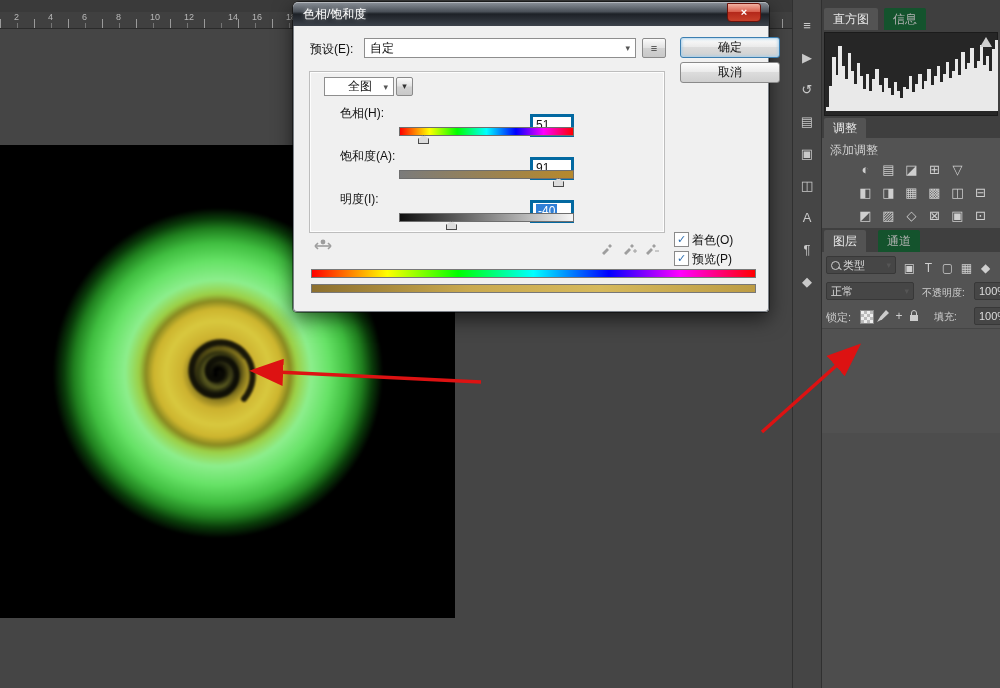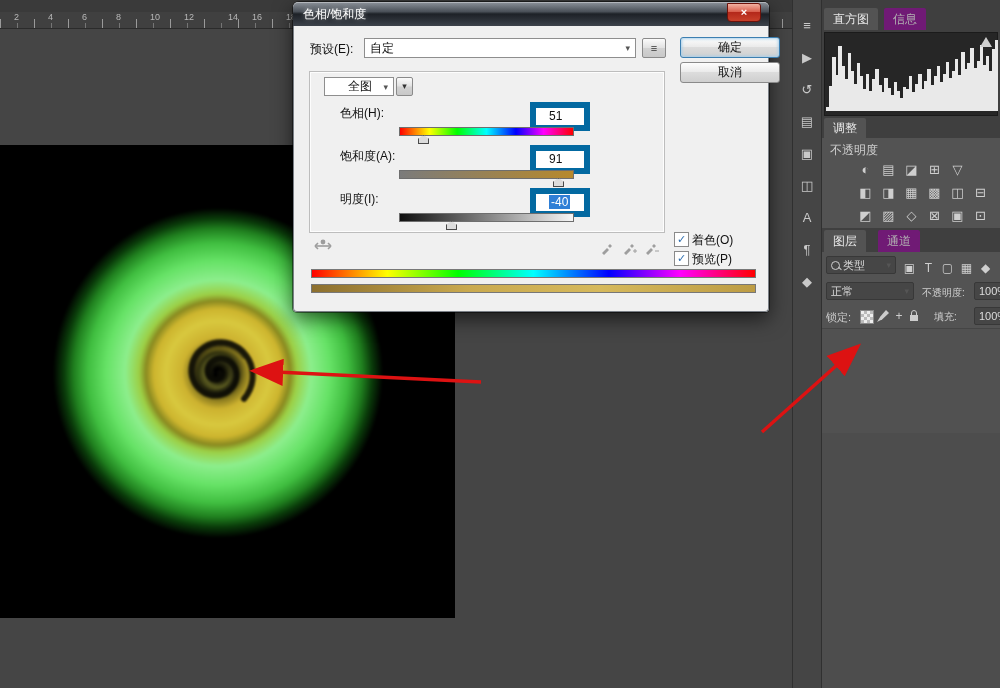--- a/index.html
+++ b/index.html
@@ -36,22 +36,22 @@
   .dlg-label{position:absolute;font-size:12px;color:#111;}
   .dlg-combo{position:absolute;background:#fff;border:1px solid #8e8e8e;font-size:12px;color:#111;
     display:flex;align-items:center;justify-content:space-between;padding:0 5px;box-sizing:border-box;}
   .combo-arrow{color:#555;font-size:9px;margin-left:4px;}
   .mini-btn{position:absolute;background:linear-gradient(#fbfbfb,#e2e2e2 48%,#d2d2d2 52%,#c8c8c8);border:1px solid #8a8a8a;border-radius:2px;
     font-size:11px;color:#333;text-align:center;box-sizing:border-box;}
   .win-btn{position:absolute;width:100px;height:21px;background:linear-gradient(#fdfdfd,#ebebeb 45%,#dddddd 46%,#cfcfcf);
     border:1px solid #8a8a8a;border-radius:3px;font-size:12px;color:#111;text-align:center;line-height:19px;box-sizing:border-box;cursor:pointer;}
   .win-btn.default{border-color:#3c7fb1;box-shadow:inset 0 0 3px 1px #a9d0ea;}
   .groupbox{position:absolute;border:1px solid #bdbdbd;box-shadow:inset 0 0 0 1px #fdfdfd;}
-  .dlg-input{position:absolute;width:35px;height:17px;background:#fff;border:6px solid #0369a1;font-size:12px;color:#111;
-    line-height:17px;padding-left:13px;box-sizing:content-box;}
+  .dlg-input{position:absolute;width:35px;height:17px;background:#fff;border:3px solid #0369a1;font-size:12px;color:#111;
+    line-height:17px;padding-left:3px;box-sizing:content-box;margin-top:12px;}
   .sel-val{background:#2f7fd6;color:#fff;padding:0 2px;}
   .track{position:absolute;width:175px;height:9px;border:1px solid #6e6e6e;box-sizing:border-box;}
   .track.hue,.spec-bar.top{background:linear-gradient(90deg,#f00,#ff0 17%,#0f0 33%,#0ff 50%,#00f 67%,#f0f 83%,#f00);}
   .track.sat{background:linear-gradient(90deg,#7b7b7b,#b7892c);}
   .track.lig{background:linear-gradient(90deg,#0f0f0f,#f6f6f6);}
   .thumb{position:absolute;width:11px;height:9px;background:#dcdcdc;border:1px solid #4a4a4a;
     clip-path:polygon(50% 0,100% 42%,100% 100%,0 100%,0 42%);box-sizing:border-box;}
   .cb{position:absolute;width:13px;height:13px;background:#fff;border:1px solid #8a8a8a;font-size:11px;line-height:12px;
     text-align:center;color:#2f6fb0;font-weight:bold;cursor:pointer;}
   .spec-bar{position:absolute;width:445px;height:9px;border:1px solid #777;box-sizing:border-box;}
@@ -59,21 +59,21 @@
   .tool-ico{position:absolute;opacity:.85;}
   
   .icon-strip{position:absolute;left:792px;top:0;width:30px;height:688px;background:#454545;
     border-left:1px solid #303030;border-right:1px solid #303030;box-sizing:border-box;
     display:flex;flex-direction:column;align-items:center;padding-top:14px;z-index:5;}
   .strip-icon{width:28px;height:22px;margin-bottom:10px;color:#c9c9c9;font-size:13px;display:flex;align-items:center;justify-content:center;cursor:pointer;}
   
   .panels{position:absolute;left:822px;top:0;width:178px;height:688px;background:#3f3f3f;overflow:hidden;z-index:5;}
   .tab{position:absolute;height:22px;line-height:22px;padding:0 9px;font-size:12px;cursor:pointer;}
   .tab.active{background:#535353;color:#e8e8e8;border-radius:2px 2px 0 0;}
-  .tab.inactive{background:#701a75;color:#b2b2b2;border-radius:2px 2px 0 0;}
+  .tab.inactive{background:#14532d;color:#b2b2b2;border-radius:2px 2px 0 0;}
   .hist-well{position:absolute;left:2px;top:32px;width:174px;height:84px;background:#262626;border:1px solid #1b1b1b;box-sizing:border-box;}
   .hbar{position:absolute;bottom:2px;background:#e9e9e9;}
   .warn-tri{position:absolute;right:5px;top:4px;width:0;height:0;border-left:6px solid transparent;border-right:6px solid transparent;border-bottom:10px solid #cfcfcf;}
   .adj-body{position:absolute;left:0;top:138px;width:178px;height:90px;background:#535353;}
   .panel-label{position:absolute;font-size:11px;color:#cfcfcf;}
   .adj-row{position:absolute;left:32px;width:146px;height:18px;}
   .adj-icon{display:inline-block;width:23px;text-align:center;color:#cfcfcf;font-size:13px;cursor:pointer;}
   .layers-body{position:absolute;left:0;top:252px;width:178px;height:436px;background:#515151;}
   .p-row{position:absolute;left:0;width:178px;background:#535353;border-bottom:1px solid #454545;}
   .ps-combo{position:absolute;height:18px;background:#464646;border:1px solid #383838;border-radius:2px;color:#ddd;font-size:11px;
@@ -277,21 +277,21 @@
         <div class="hbar" style="left: 159.714px; width: 3.47143px; height: 55px;"></div>
         <div class="hbar" style="left: 162.786px; width: 3.47143px; height: 40px;"></div>
         <div class="hbar" style="left: 165.857px; width: 3.47143px; height: 62px;"></div>
         <div class="hbar" style="left: 168.929px; width: 3.47143px; height: 71px;"></div>
       </div>
     <div class="warn-tri"></div>
   </div>
 
   <div class="tab active" style="left:2px;top:118px;height:20px;line-height:20px;">调整</div>
   <div class="adj-body">
-    <span class="panel-label" style="left:8px;top:4px;font-size:12px;">不透明度</span>
+    <span class="panel-label" style="left:8px;top:4px;font-size:12px;">添加调整</span>
     <div class="adj-row" id="adj-row-0" style="top:22px;"><span class="adj-icon">◐</span><span class="adj-icon">▤</span><span class="adj-icon">◪</span><span class="adj-icon">⊞</span><span class="adj-icon">▽</span></div>
     <div class="adj-row" id="adj-row-1" style="top:45px;"><span class="adj-icon">◧</span><span class="adj-icon">◨</span><span class="adj-icon">▦</span><span class="adj-icon">▩</span><span class="adj-icon">◫</span><span class="adj-icon">⊟</span></div>
     <div class="adj-row" id="adj-row-2" style="top:68px;"><span class="adj-icon">◩</span><span class="adj-icon">▨</span><span class="adj-icon">◇</span><span class="adj-icon">⊠</span><span class="adj-icon">▣</span><span class="adj-icon">⊡</span></div>
   </div>
 
   <div class="tab active" style="left:2px;top:230px;">图层</div>
   <div class="tab inactive" style="left:56px;top:230px;">通道</div>
 
   <div class="layers-body">
 

